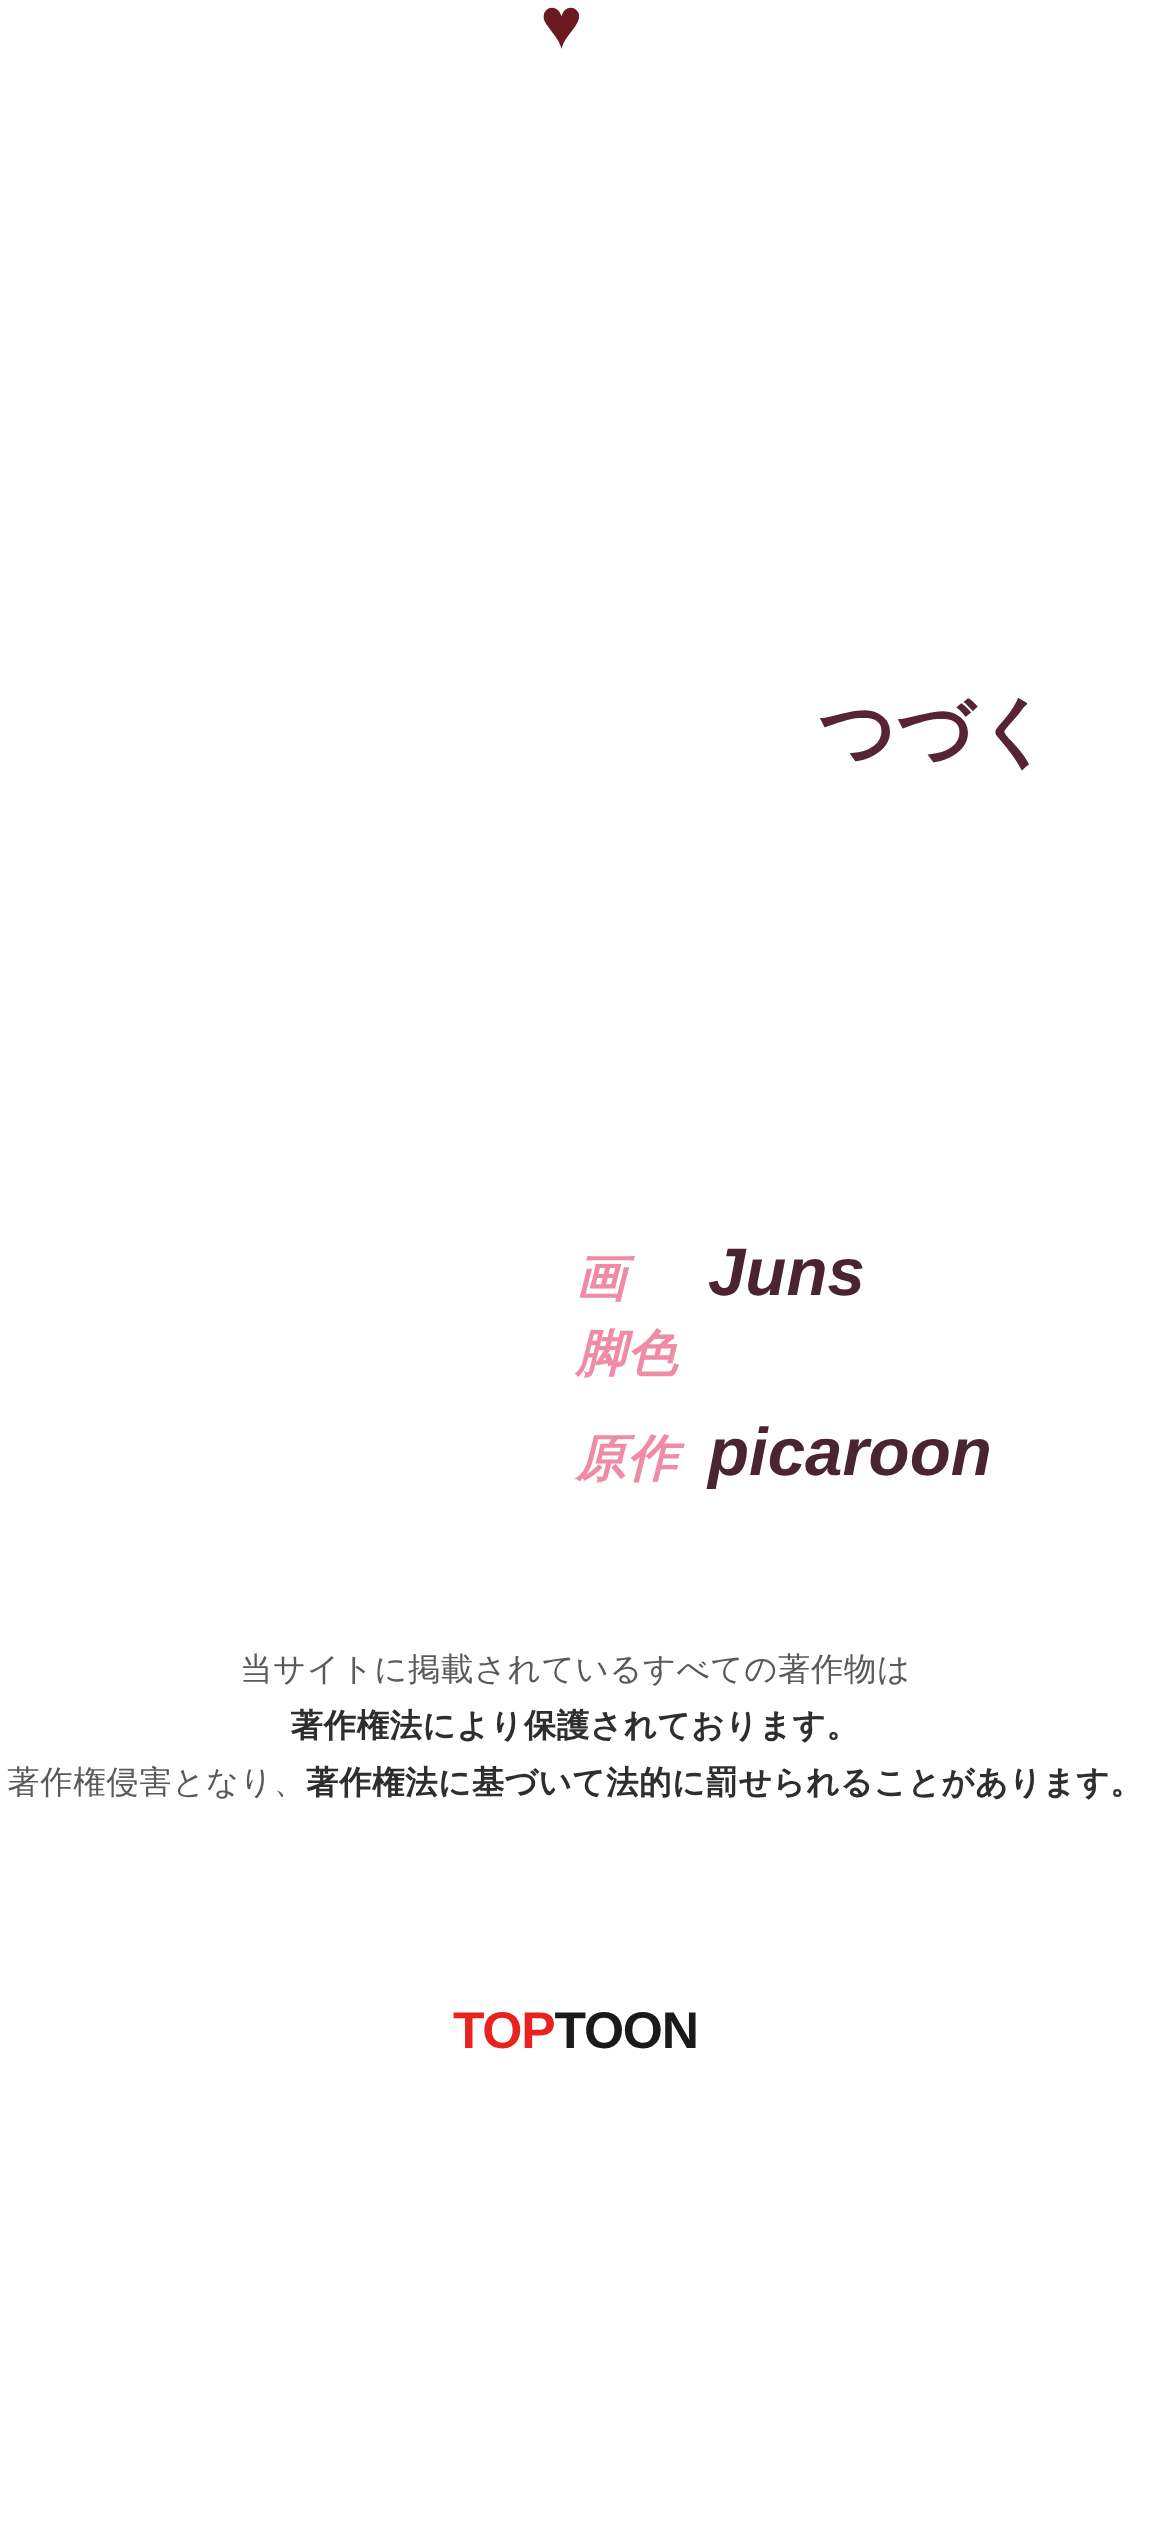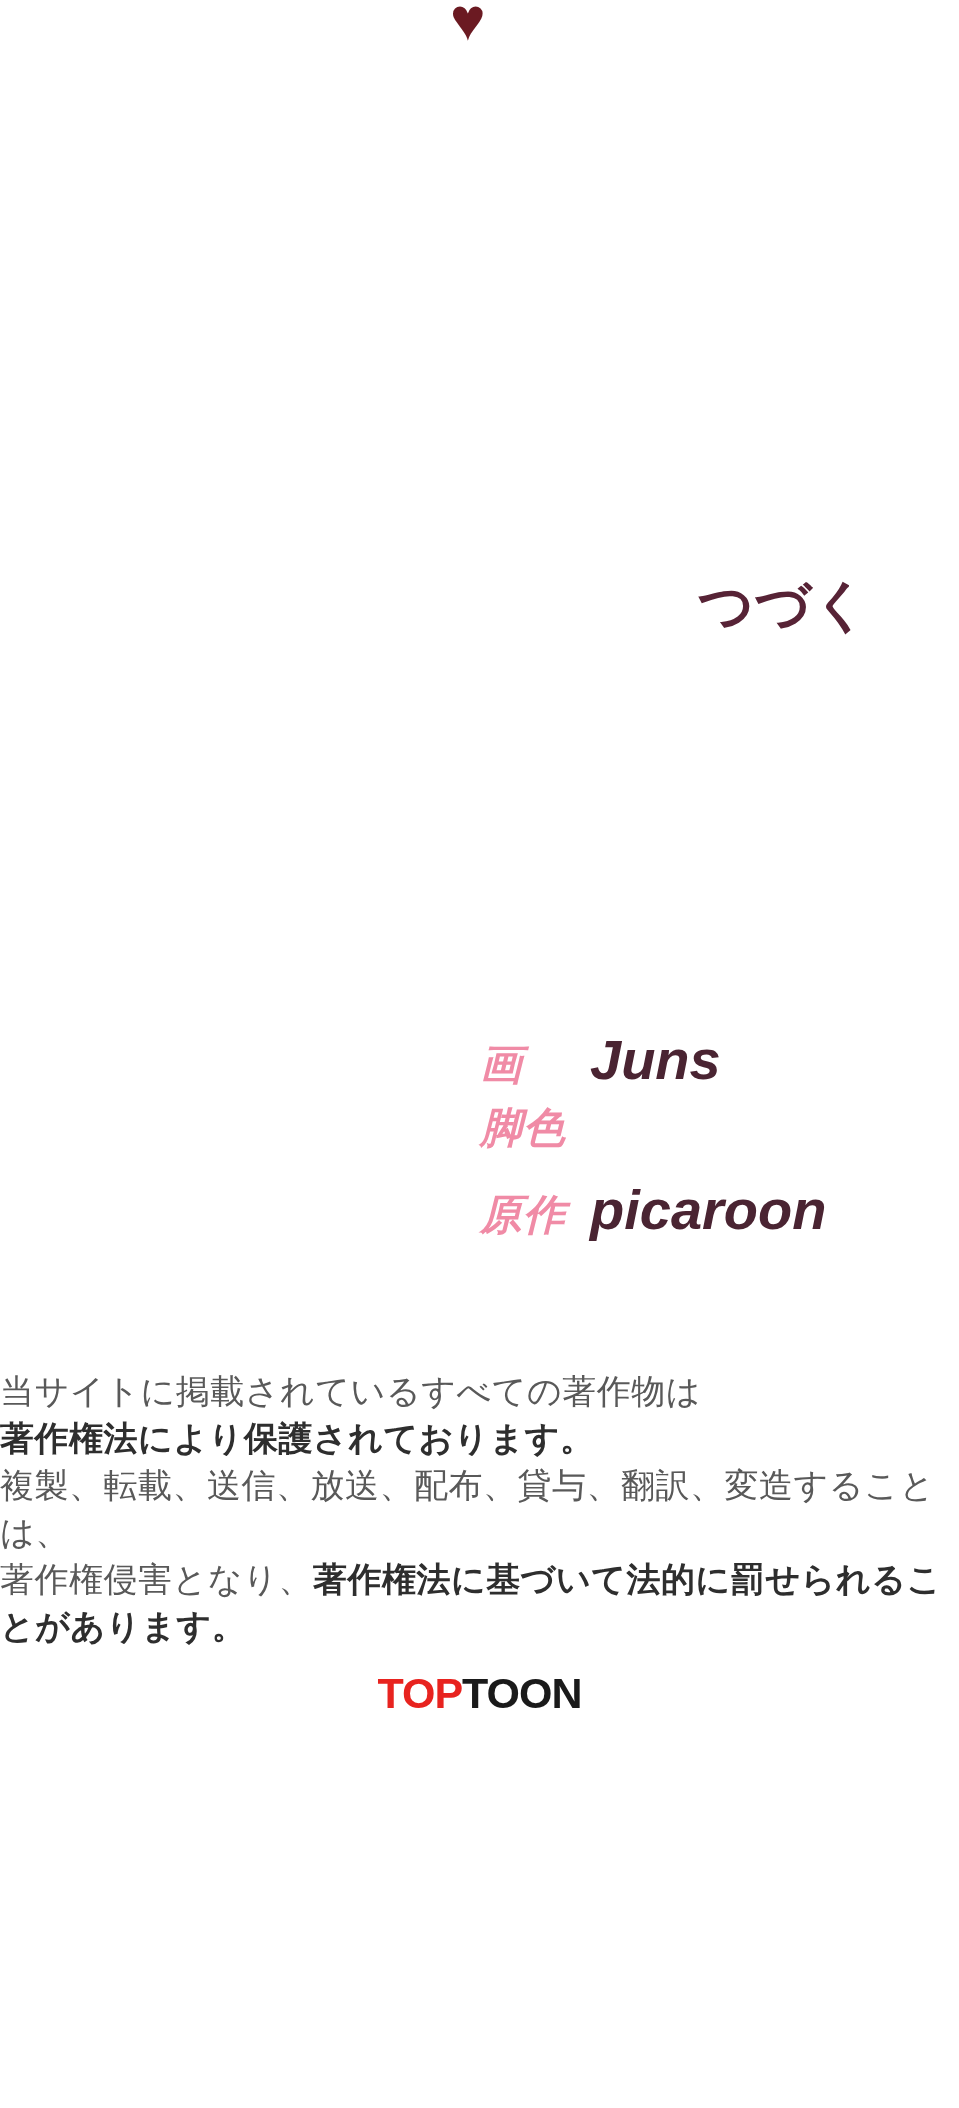--- a/index.html
+++ b/index.html
@@ -22,23 +22,23 @@
     left: 450px;
     top: -10px;
     font-size: 60px;
     line-height: 1;
     color: var(--heart, #6b1a22);
   }
 
   
   .tsuzuku {
     position: absolute;
-    left: 698px;
+    left: 683px;
     top: 578px;
-    font-size: 55px;
+    font-size: 63px;
     font-weight: 800;
     letter-spacing: 1px;
     color: var(--maroon, #572336);
     line-height: 1;
   }
 
   
   .credits {
     position: absolute;
     left: 480px;
@@ -68,21 +68,22 @@
     line-height: 1;
     letter-spacing: 0px;
   }
 
   
   .copyright {
     position: absolute;
     left: 0;
     top: 1368px;
     width: 959px;
-    font-size: 34px;
+    text-align: center;
+    font-size: 27px;
     line-height: 47px;
     color: var(--gray-text, #595959);
     letter-spacing: 0.5px;
   }
   .copyright .bold {
     font-weight: 700;
     color: var(--dark-text, #2e2e2e);
     font-family: Liberation Serif, serif;
   }
 
@@ -125,23 +126,20 @@
   </div>
 
   <div class="copyright">
     <div>
       <span>当サイトに掲載されているすべての著作物は</span>
     </div>
     <div>
       <span class="bold">著作権法により保護されております。</span>
     </div>
     <div>
-      <span>複製、転載、送信、放送、配布、貸与、翻訳、変造することは、</span>
-    </div>
-    <div>
       <span>著作権侵害となり、</span><span class="bold">著作権法に基づいて法的に罰せられることがあります。</span>
     </div>
   </div>
 
   <div class="logo">
     <span class="logo-top">TOP</span><span class="logo-toon">TOON</span>
   </div>
 
 </div>
 

